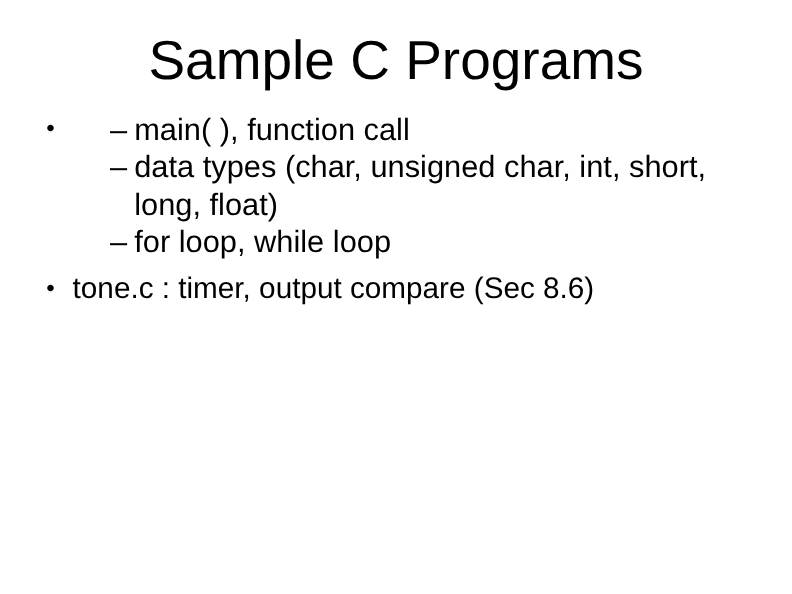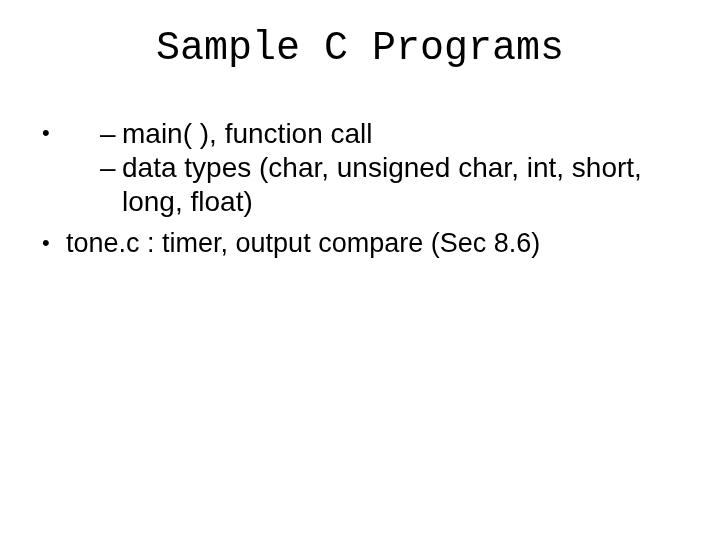--- a/index.html
+++ b/index.html
@@ -11,25 +11,24 @@
     font-family: Arial, Helvetica, sans-serif;
     color: #000000;
   }
   .slide {
     box-sizing: border-box;
     width: 720px;
     height: 540px;
     padding: 18px 34px 0 34px;
   }
   .title {
-    font-size: 40px;
+    font-size: 50px;
     text-align: center;
-    margin: 8px 0 46px 0;
+    margin: 8px 0 17px 0;
     font-weight: normal;
-    font-family: Liberation Mono, monospace;
   }
   ul.level1 {
     list-style: none;
     padding: 0;
     margin: 0;
     font-size: 27px;
   }
   ul.level1 > li {
     position: relative;
     padding-left: 32px;
@@ -67,19 +66,20 @@
 <body>
 
 <div class="slide">
   <h1 class="title">Sample C Programs</h1>
 
   <ul class="level1">
     <li>
       <ul class="level2">
         <li>main( ), function call</li>
         <li>data types (char, unsigned char, int, short, long, float)</li>
+        <li>for loop, while loop</li>
       </ul>
     </li>
     <li>
       <span>tone.c : timer, output compare (Sec 8.6)</span>
     </li>
   </ul>
 </div>
 
 </body></html>

